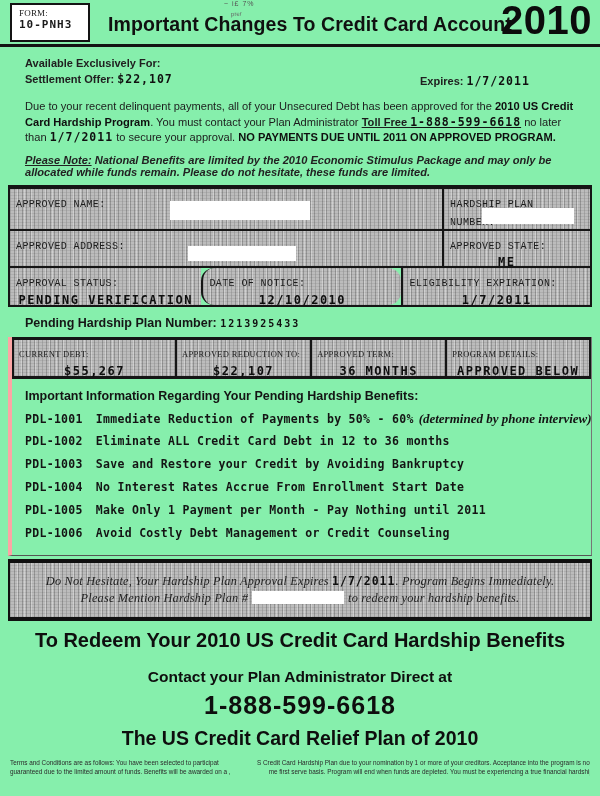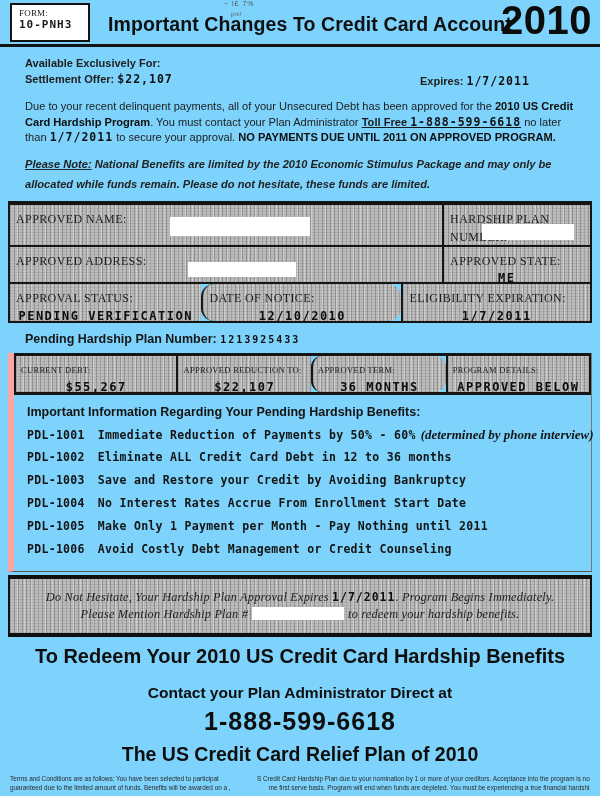--- a/index.html
+++ b/index.html
@@ -2,21 +2,21 @@
 <html><head>
 <meta charset="utf-8">
 <title>Scanned Letter</title>
 <style>
   * { box-sizing: border-box; margin: 0; padding: 0; }
   html,body { background:#ffffff; }
   .page {
     position: relative;
     width: 600px; height: 796px;
     margin: 0 auto;
-    background: #7dd3fc;
+    background: #86efac;
     overflow: hidden;
     font-family: "Liberation Sans", sans-serif;
     color: #1a1a1a;
   }
   
   .hdr { position: relative; height: 50px; }
   .form-box {
     position: absolute; left: 10px; top: 3px;
     width: 80px; height: 39px;
     border: 2px solid #141414; background: #fff;
@@ -32,54 +32,54 @@
   
   .offer { position:relative; margin:7px 20px 0 25px; height:34px; }
   .avail  { font-size:11px; font-weight:bold; color:#202020; }
   .settle { font-size:11px; font-weight:bold; margin-top:3px; color:#202020; }
   .num { font-family:"DejaVu Sans Mono",monospace; font-weight:bold; letter-spacing:1px; font-size:11.5px; color:#101010; }
   .expires { position:absolute; left:395px; top:17px; font-size:11px; font-weight:bold; color:#202020; }
   
   .intro { margin:8px 22px 0 25px; font-size:11.1px; line-height:15.5px; color:#1c1c1c; }
   .intro b { color:#0f0f0f; }
   .tollfree { font-weight:bold; text-decoration:underline; }
-  .note { margin:8px 26px 0 25px; font-size:11.1px; line-height:20px; font-style:italic; font-weight:bold; color:#222; }
+  .note { margin:8px 26px 0 25px; font-size:11.1px; line-height:12px; font-style:italic; font-weight:bold; color:#222; }
   .note-label { text-decoration:underline; }
   
   .tex {
     background-color:#bcbcbc;
     background-image:
       repeating-linear-gradient(90deg, rgba(30,30,30,.25) 0 1px, rgba(0,0,0,0) 1px 4px),
       repeating-linear-gradient(90deg, rgba(255,255,255,.30) 0 1px, rgba(0,0,0,0) 1px 7px),
       repeating-linear-gradient(0deg, rgba(70,70,70,.12) 0 1px, rgba(0,0,0,0) 1px 3px);
   }
   .g1 { margin:7px 8px 0 8px; border:2px solid #151515; border-top:4px solid #151515; }
   .g1row { display:flex; border-bottom:2px solid #151515; }
   .g1row:last-child { border-bottom:none; }
   .cell { position:relative; padding:4px 6px; }
   .cb { border-left:2px solid #151515; }
   .r1 { height:42px; } .r2 { height:37px; } .r3 { height:37px; }
   .w74 { width:74.5%; } .w26 { width:25.5%; }
   .w33 { width:33%; } .w34 { width:34.5%;border-radius:13px; } .w32 { width:32.5%; }
-  .cl { font-family:Liberation Serif, serif; font-size:12px; letter-spacing:.4px; color:#1b1b1b; text-transform:uppercase; }
+  .cl { font-family:Liberation Mono, monospace; font-size:10px; letter-spacing:.4px; color:#1b1b1b; text-transform:uppercase; }
   .cv { font-family:"DejaVu Sans Mono",monospace; font-weight:bold; font-size:12px; letter-spacing:1.5px; color:#0e0e0e; }
   .cv-center { display:block; text-align:center; margin-top:3px; }
   .redact { position:absolute; background:#ffffff; }
   .rd-name    { left:160px; top:12px; width:140px; height:19px; }
   .rd-hpn     { left:38px;  top:19px; width:92px;  height:16px; }
   .rd-addr    { left:178px; top:15px; width:108px; height:15px; }
   .state-val  { display:block; margin:2px 0 0 48px; }
   
   .pending { margin:9px 0 0 25px; font-size:12.5px; font-weight:bold; color:#161616; }
   .pending .num { font-size:10px; letter-spacing:2px; }
   
-  .bwrap { margin:7px 8px 0 8px; border-left:6px solid #fca5a5; border-right:1px solid #777; border-bottom:1px solid #555; }
+  .bwrap { margin:7px 8px 0 8px; border-left:4px solid #fca5a5; border-right:1px solid #777; border-bottom:1px solid #555; }
   .g2 { display:flex; height:42px; border:2px solid #151515; border-top:3px solid #151515; border-bottom:3px solid #151515; }
   .g2 .cell { padding:3px 5px; }
-  .w28 { width:28%; } .w23a { width:23.5%; } .w23b { width:23.5%;border-radius:11px; } .w25 { width:25%; }
+  .w28 { width:28%; } .w23a { width:23.5%; } .w23b { width:23.5%; } .w25 { width:25%; }
   .cl2 { font-family:"Liberation Serif",serif; font-size:8.5px; letter-spacing:.3px; color:#1b1b1b; text-transform:uppercase; }
   .benefits-heading { margin:10px 0 0 13px; font-size:12.5px; font-weight:bold; color:#141414; }
   .pdl-list { margin:8px 0 6px 13px; }
   .pdl { height:23px; font-family:"DejaVu Sans Mono",monospace; font-weight:bold; font-size:11.5px; letter-spacing:.3px; color:#141414; white-space:nowrap; }
   .pdl-code { margin-right:13px; }
   .pdl-note { font-family:"Liberation Serif",serif; font-style:italic; font-weight:bold; font-size:13px; letter-spacing:0; margin-left:5px; }
   
   .notice {
     margin:3px 8px 0 8px; height:62px;
     border:2px solid #101010; border-top-width:4px; border-bottom-width:4px;

